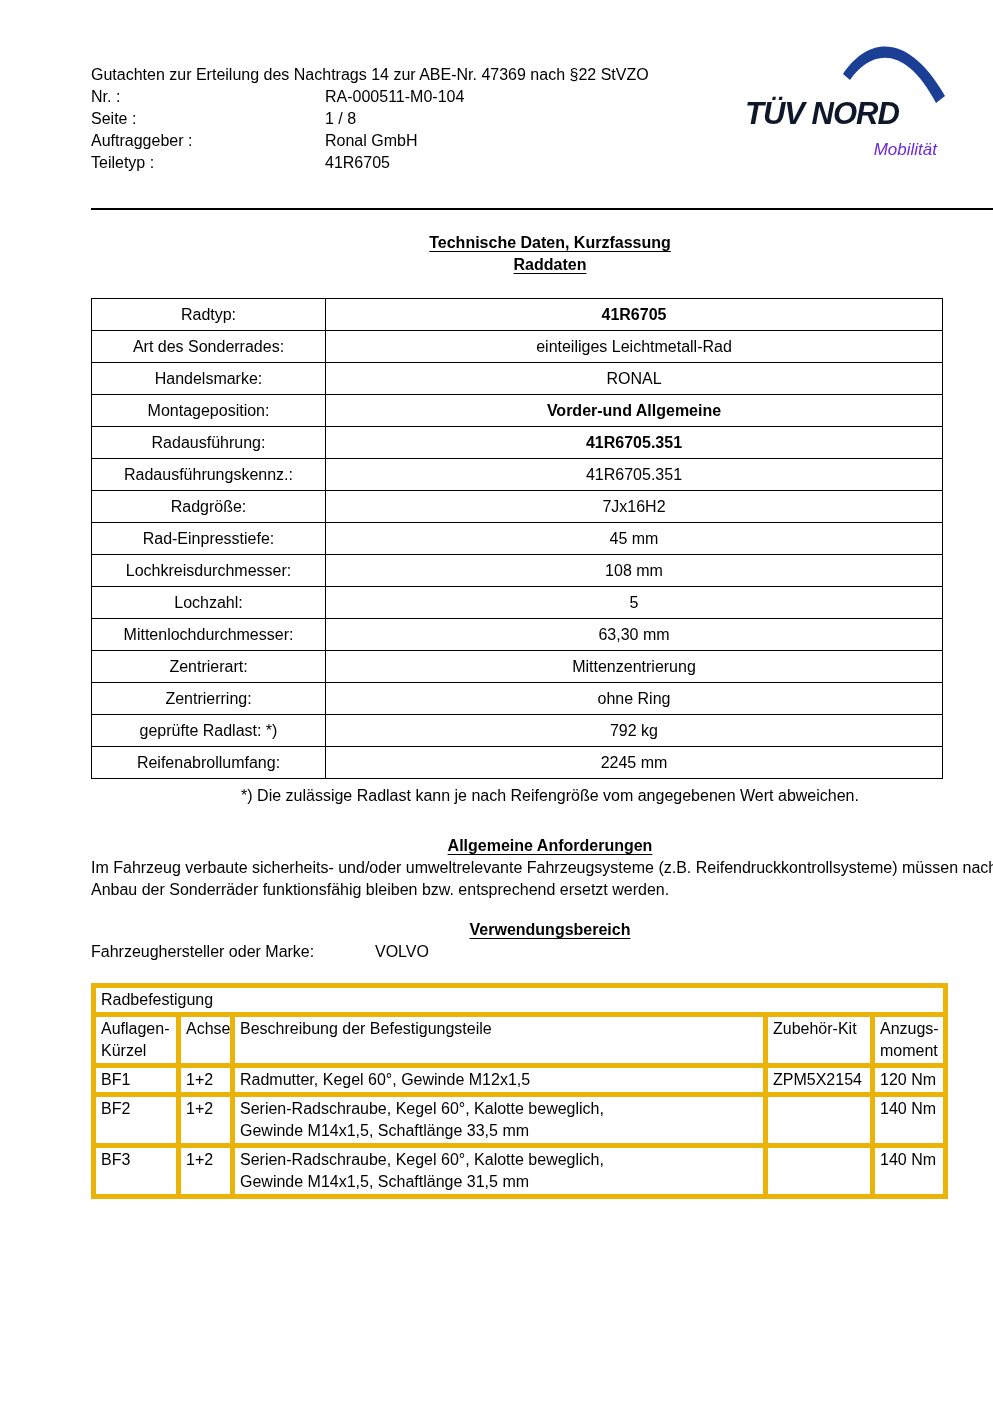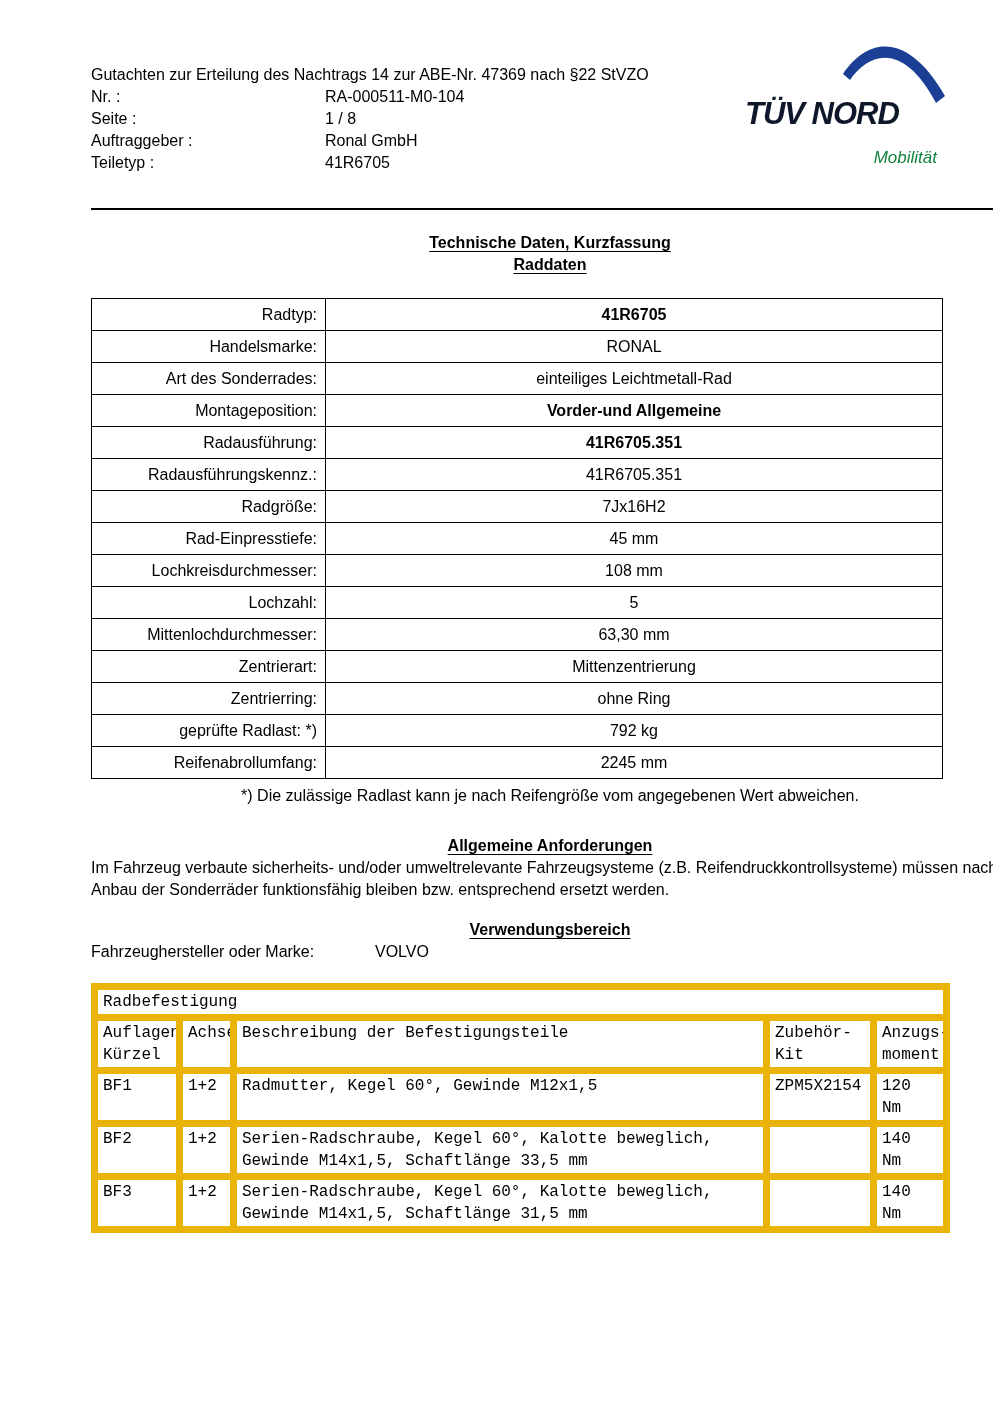--- a/index.html
+++ b/index.html
@@ -51,24 +51,24 @@
     font-size: 31px;
     font-weight: bold;
     font-style: italic;
     letter-spacing: -1px;
     color: #0f172a;
     white-space: nowrap;
   }
   .logo-sub {
     position: absolute;
     right: 18px;
-    top: 108px;
+    top: 100px;
     font-size: 17px;
     font-style: italic;
-    color: #15803d;
+    color: #6d28d9;
   }
   
   .sec-heading {
     font-weight: bold;
     text-decoration: underline;
     text-underline-offset: 3px;
     line-height: 22px;
     text-align: center;
   }
   .tech-block { margin-top: 22px; }
@@ -77,47 +77,46 @@
     border-collapse: collapse;
     width: 852px;
     margin-top: 22px;
   }
   table.raddaten td {
     border: 1px solid #000;
     padding: 4px 8px;
     height: 32px;
     line-height: 20px;
   }
-  table.raddaten td.lbl { width: 234px; text-align: right; }
+  table.raddaten td.lbl { width: 234px; text-align: center; }
   table.raddaten td.val { text-align: center; }
   table.raddaten td.b { font-weight: bold; }
   .footnote { margin-top: 6px; line-height: 22px; text-align: center; }
   
   .allgemein-block { margin-top: 28px; }
   .para { line-height: 22px; }
   .verwendung-block { margin-top: 18px; }
   .kv-line { display: flex; line-height: 22px; }
   .kv-label { width: 284px; flex: 0 0 284px; }
   
   table.bef {
     border-collapse: collapse;
     width: 852px;
     margin-top: 20px;
     table-layout: fixed;
   }
   table.bef th, table.bef td {
-    border: 7px solid #eab308;
+    border: 5px solid #eab308;
     padding: 1px 5px;
     line-height: 22px;
     vertical-align: top;
     text-align: left;
     font-weight: normal;
     white-space: pre-line;
     overflow: hidden;
-    font-family: Liberation Mono, monospace;
   }
 </style>
 </head>
 <body>
 
 <div class="page">
 
   <div class="logo">
     <svg class="logo-swoosh" viewBox="0 0 112 70" aria-hidden="true">
       <path d="M 2,34 C 26,-2 66,-10 104,56 L 95,63 C 64,4 30,10 9,40 Z" fill="#1b3f94"></path>
@@ -155,26 +154,26 @@
       <div class="sec-heading">Raddaten</div>
     </div>
 
     <table class="raddaten">
       <tbody>
         <tr>
             <td class="lbl">Radtyp:</td>
             <td class="val b">41R6705</td>
           </tr>
         <tr>
+            <td class="lbl">Art des Sonderrades:</td>
+            <td class="val">einteiliges Leichtmetall-Rad</td>
+          </tr>
+        <tr>
             <td class="lbl">Handelsmarke:</td>
             <td class="val">RONAL</td>
-          </tr>
-        <tr>
-            <td class="lbl">Art des Sonderrades:</td>
-            <td class="val">einteiliges Leichtmetall-Rad</td>
           </tr>
         <tr>
             <td class="lbl">Montageposition:</td>
             <td class="val b">Vorder-und Allgemeine</td>
           </tr>
         <tr>
             <td class="lbl">Radausführung:</td>
             <td class="val b">41R6705.351</td>
           </tr>
         <tr>

